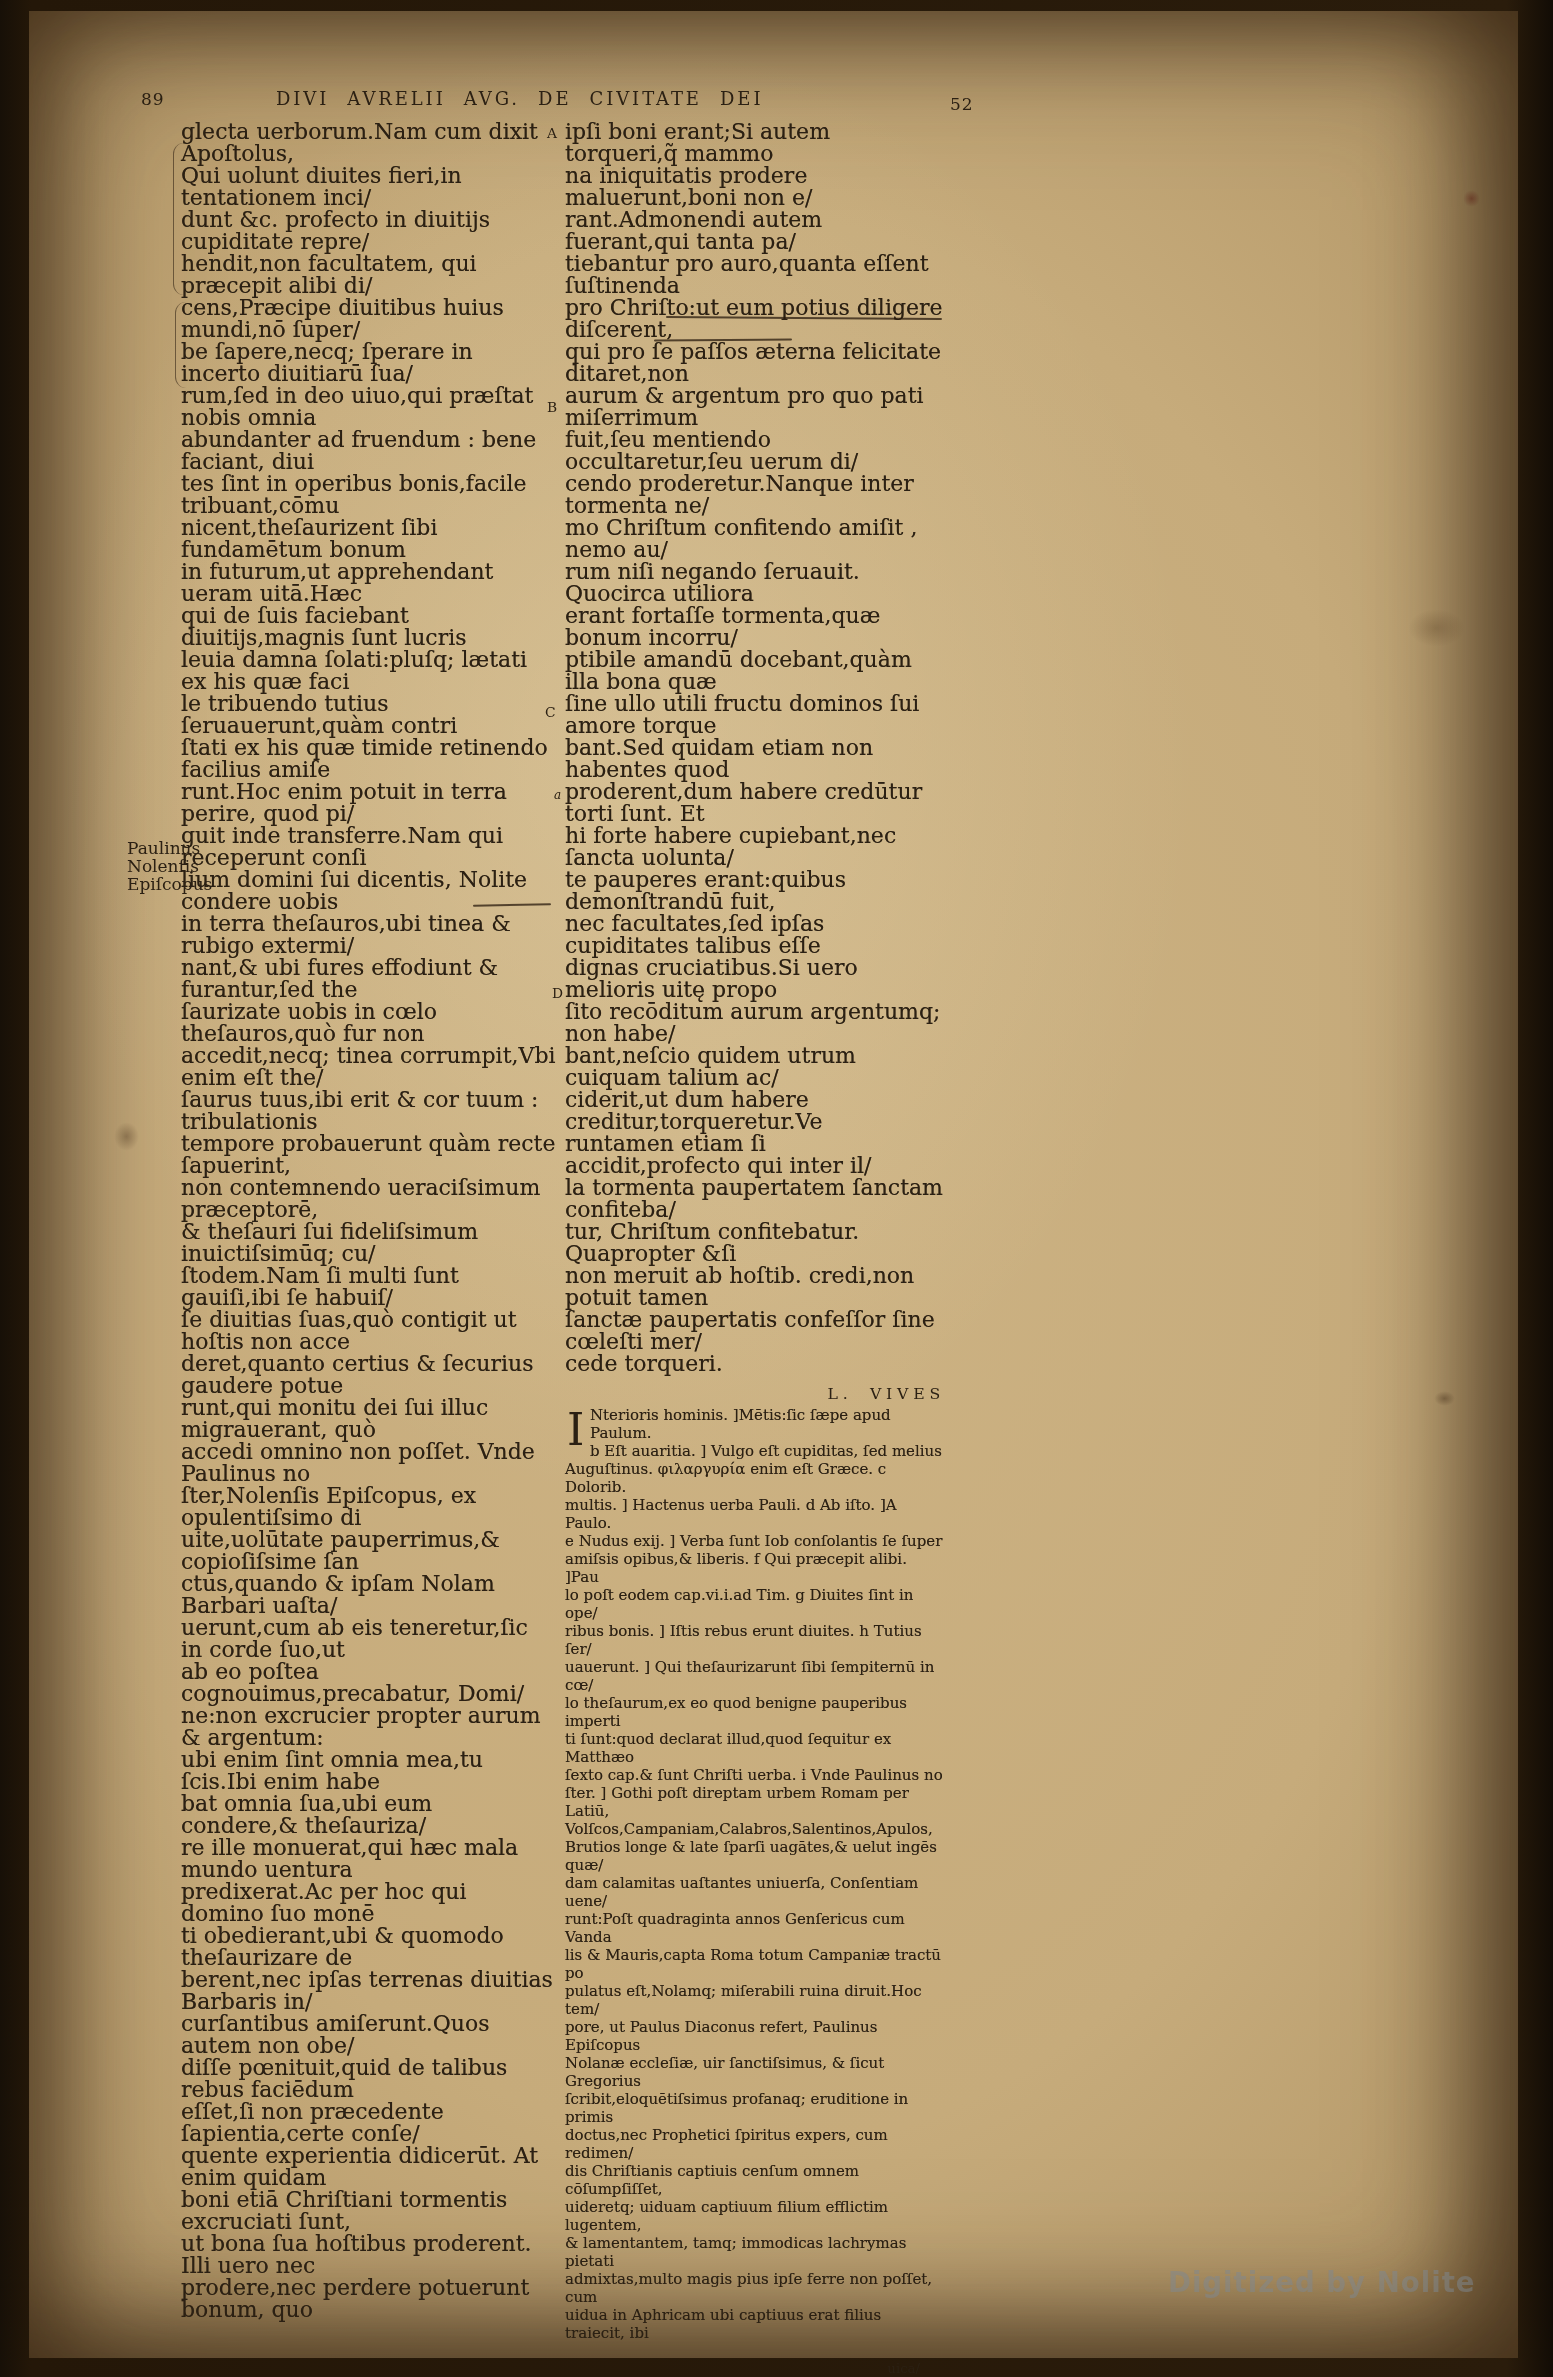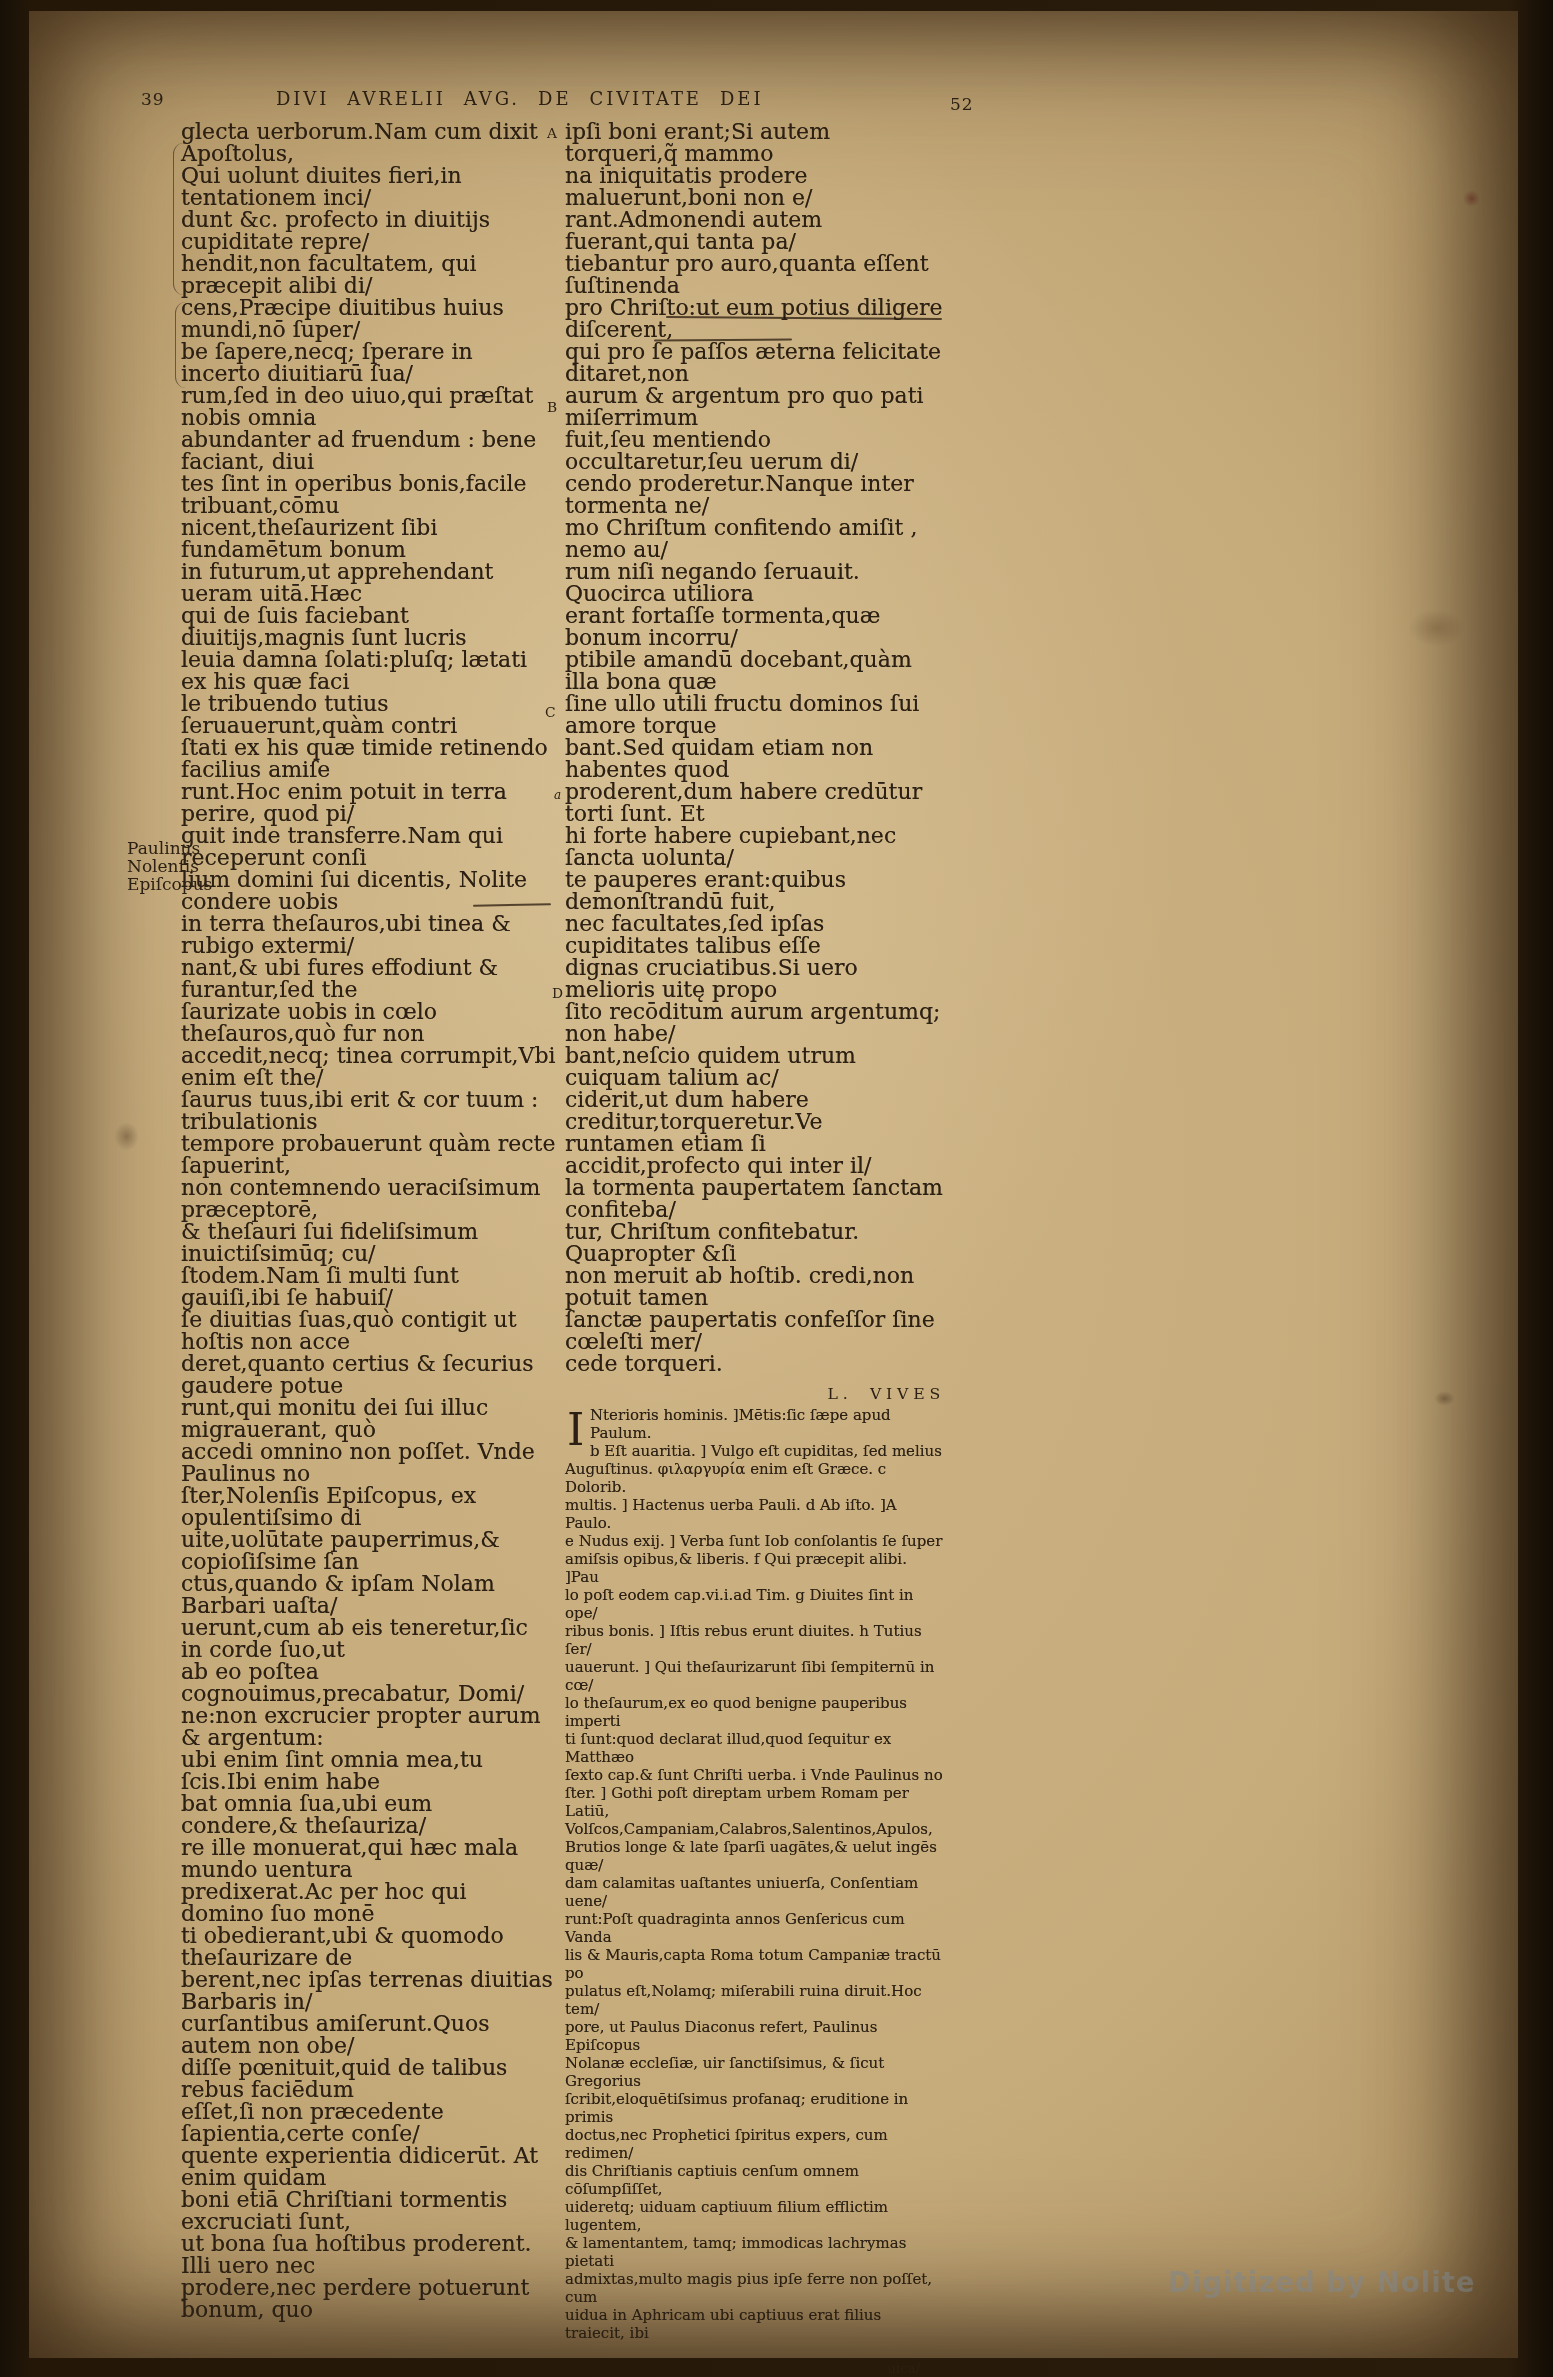--- a/index.html
+++ b/index.html
@@ -85,21 +85,21 @@
 <body>
 
 <div class="scan">
   <div class="page"></div>
 
   <div class="stain" style="left:1408px; top:609px; width:57px; height:38px; background:radial-gradient(rgba(70,45,20,.25), transparent 70%);"></div>
   <div class="stain" style="left:114px; top:1122px; width:25px; height:28.5px; background:radial-gradient(rgba(60,38,18,.35), transparent 70%);"></div>
   <div class="stain" style="left:1463px; top:190px; width:17px; height:17px; background:radial-gradient(rgba(90,30,20,.5), transparent 70%);"></div>
   <div class="stain" style="left:1434px; top:1391px; width:21px; height:15px; background:radial-gradient(rgba(60,38,18,.4), transparent 70%);"></div>
 
-  <div class="pagenum pagenum-left">39</div>
+  <div class="pagenum pagenum-left">89</div>
   <div class="running-title">DIVI AVRELII AVG. DE CIVITATE DEI</div>
   <div class="pagenum pagenum-right">52</div>
 
   <div class="ink-bracket b1"></div>
   <div class="ink-bracket b2"></div>
 
   <div class="margin-note">Paulinus
 Nolenſis
 Epiſcopus</div>
 

